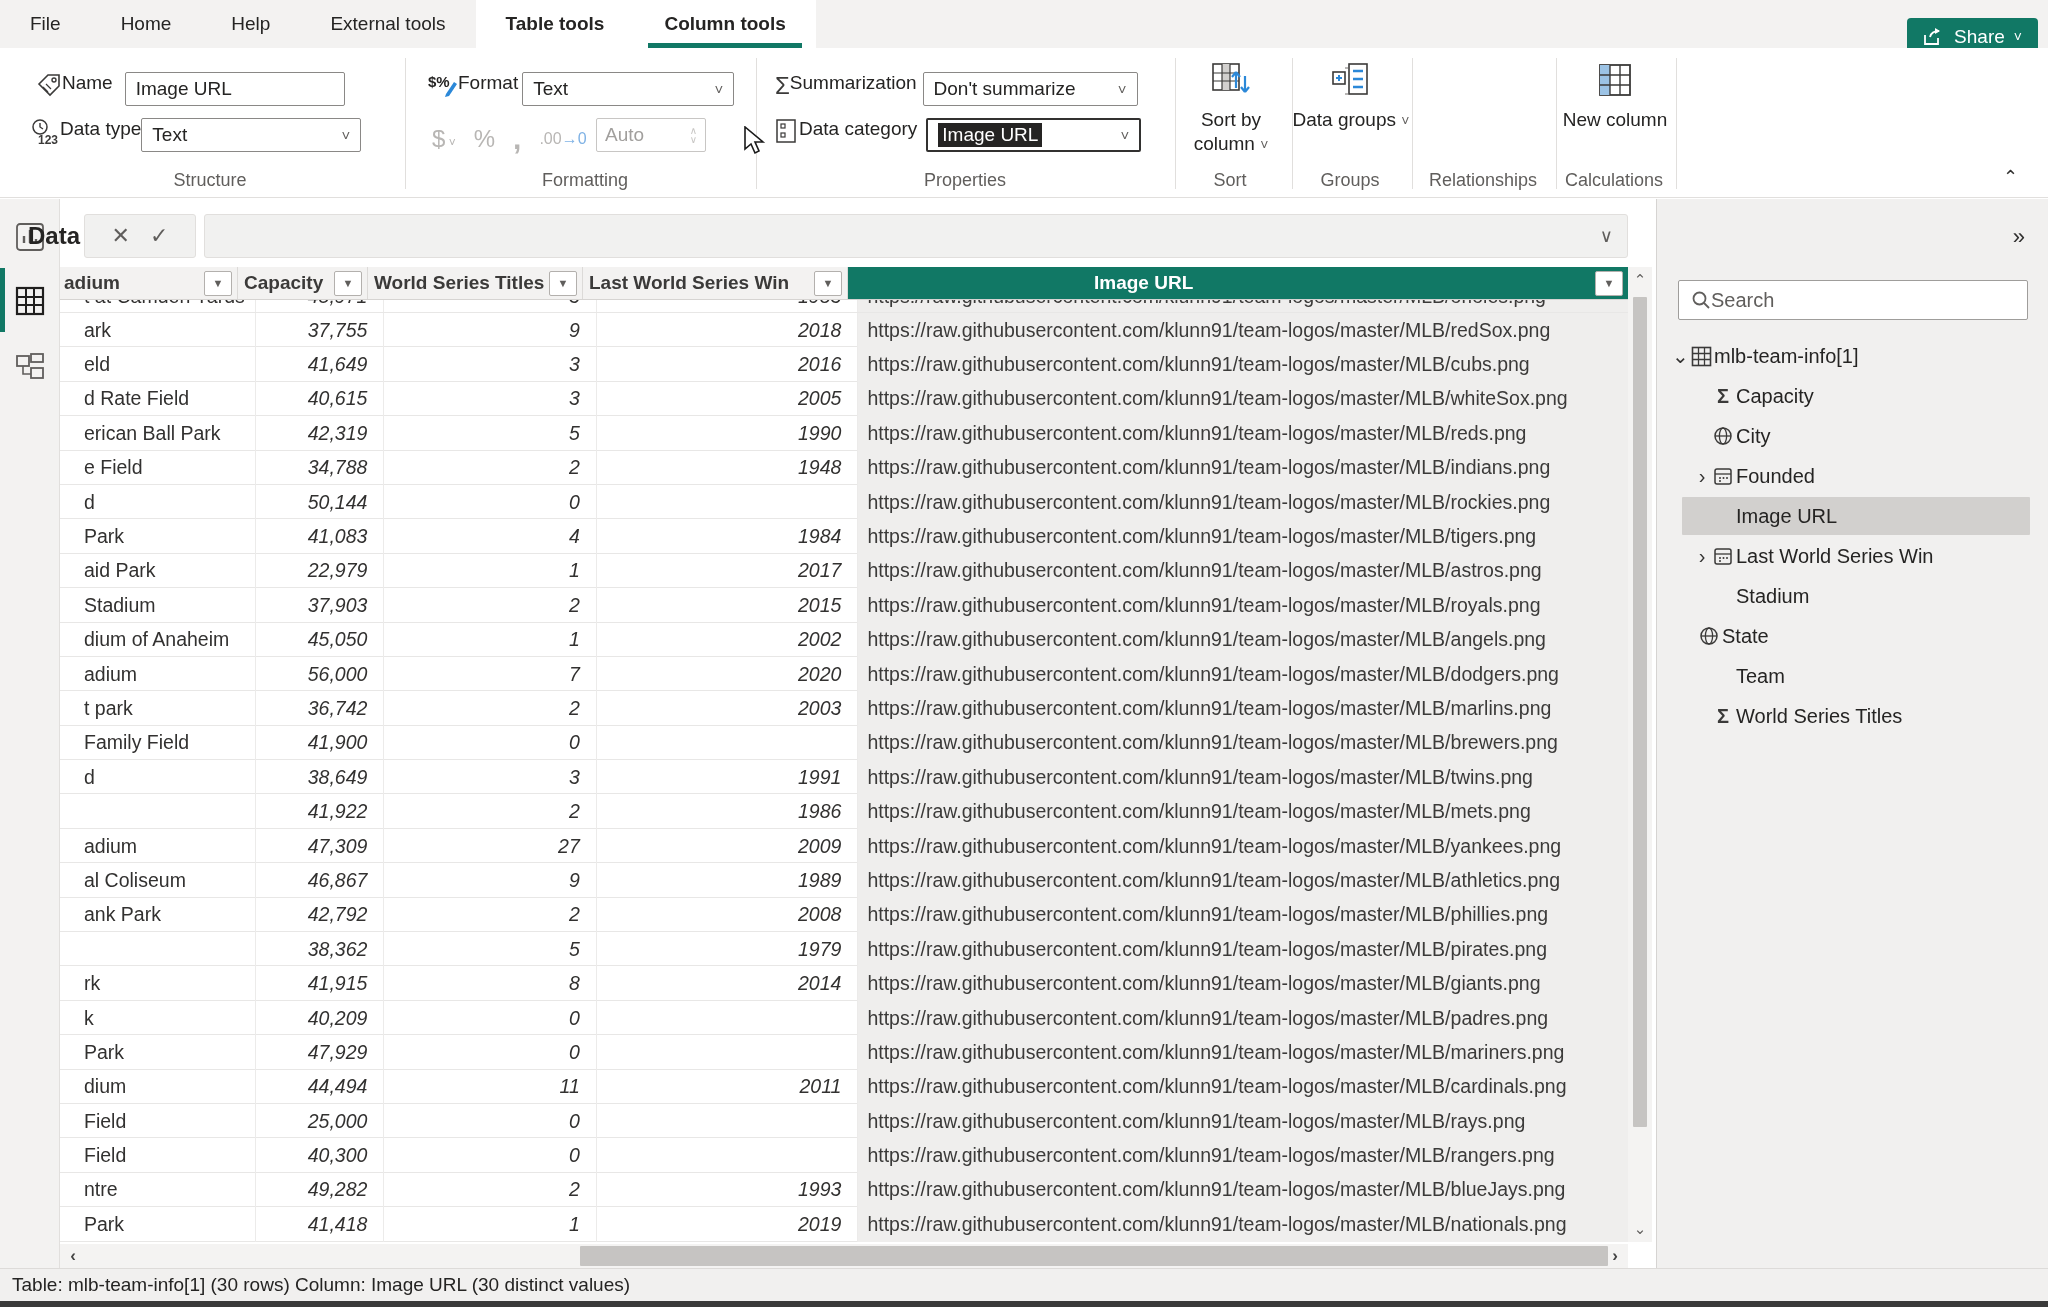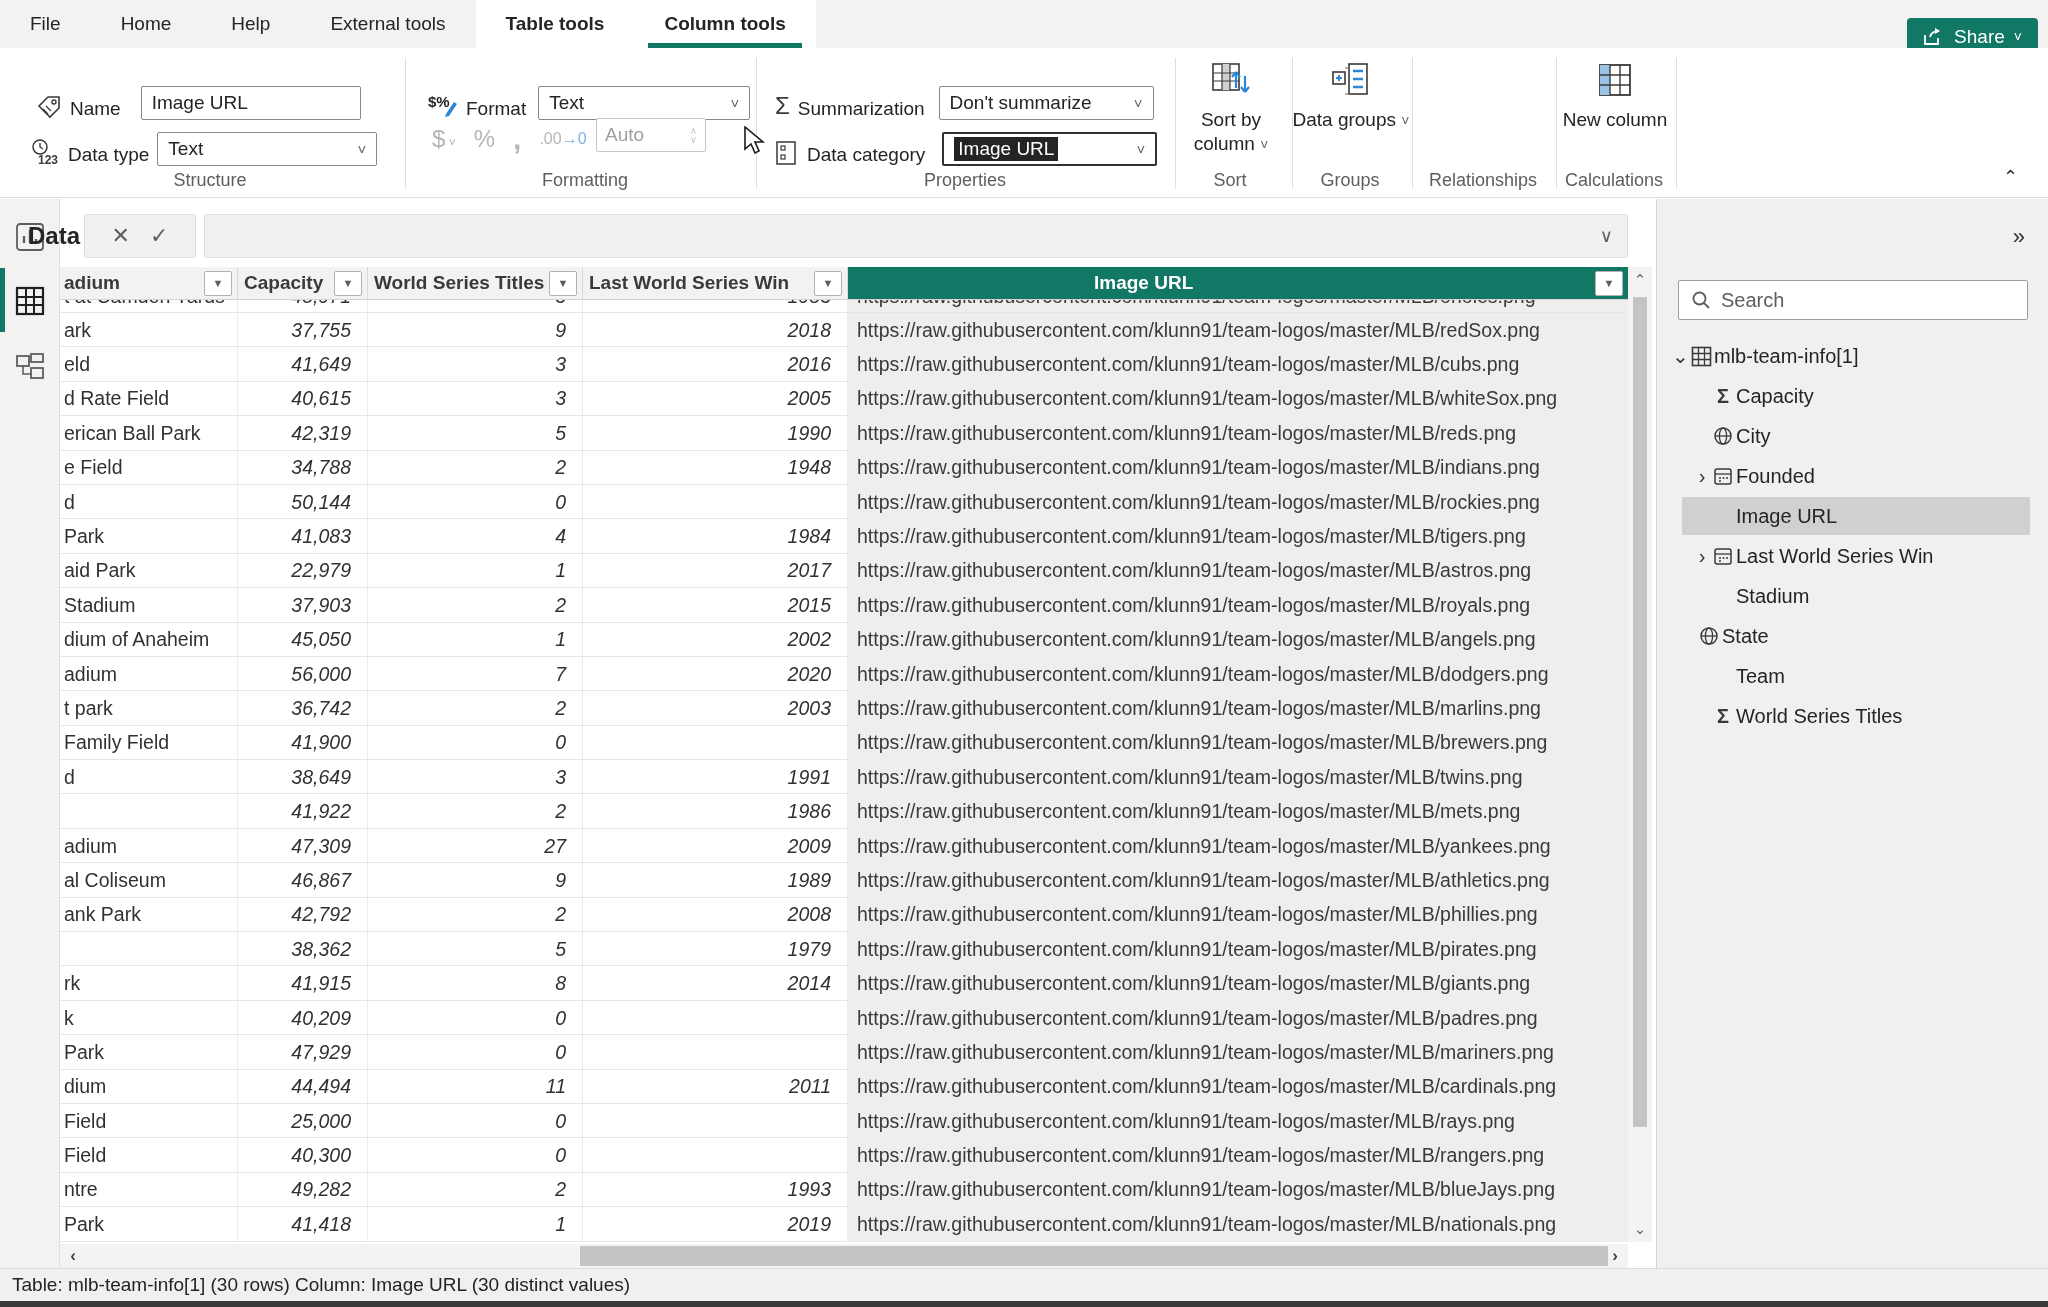--- a/index.html
+++ b/index.html
@@ -12,21 +12,21 @@
   .menu-tab.tool-tab { background: #fff; font-weight: 700; }
   .menu-tab.active { background: #fff; font-weight: 700; position: relative; }
   .menu-tab.active::after { content: ""; position: absolute; left: 14px; right: 14px; bottom: 0; height: 5px; background: var(--accent); }
   .share-btn { position: absolute; right: 10px; top: 18px; height: 37px; padding: 0 16px; background: var(--accent); color: #fff; border-radius: 4px; display: flex; align-items: center; gap: 9px; font-size: 19px; }
   .share-btn svg { display: block; }
 
   
   .ribbon { position: absolute; left: 0; top: 48px; width: 2048px; height: 150px; background: #fff; border-bottom: 1px solid #e1dfdd; }
   .rib-divider { position: absolute; top: 10px; bottom: 8px; width: 1px; background: #e1dfdd; }
   .group-label { position: absolute; top: 122px; font-size: 18px; color: #605e5c; text-align: center; }
-  .field-row { position: absolute; height: 48px; display: flex; align-items: flex-end; gap: 8px; font-size: 19px; color: #252423; }
+  .field-row { position: absolute; height: 48px; display: flex; align-items: flex-start; font-size: 19px; color: #252423; }
   .txt-input, .select { border: 1px solid #8a8886; border-radius: 2px; background: #fff; height: 34px; display: flex; align-items: center; padding: 0 10px; font-size: 19px; color: #252423; }
   .select { justify-content: space-between; }
   .select .chev { color: #605e5c; font-size: 15px; margin-left: 8px; }
   .select.focused { border: 2px solid #323130; }
   .sel-chip { background: #252423; color: #fff; padding: 1px 4px; }
   .disabled-icons { position: absolute; display: flex; align-items: center; gap: 18px; color: #b8b6b4; font-size: 24px; }
   .auto-spin { border: 1px solid #c8c6c4; border-radius: 2px; background: #fff; color: #a19f9d; height: 34px; width: 110px; display: flex; align-items: center; justify-content: space-between; padding: 0 8px; font-size: 19px; }
   .auto-spin .arrows { display: flex; flex-direction: column; font-size: 10px; line-height: 9px; color: #c8c6c4; }
   .big-btn { position: absolute; top: 12px; width: 118px; display: flex; flex-direction: column; align-items: center; gap: 6px; font-size: 19px; color: #252423; text-align: center; line-height: 24px; }
   .big-btn.disabled { color: #c8c6c4; }
@@ -34,21 +34,21 @@
   .collapse-ribbon { position: absolute; right: 30px; top: 118px; font-size: 18px; color: #323130; }
 
   
   .rail { position: absolute; left: 0; top: 199px; width: 60px; height: 1069px; background: #f3f2f1; border-right: 1px solid #e1dfdd; }
   .rail-item { position: absolute; left: 14px; width: 32px; height: 32px; display: flex; align-items: center; justify-content: center; }
   .rail-active-bar { position: absolute; left: 0; top: 268px; width: 5px; height: 64px; background: var(--accent); }
 
   .datapane { position: absolute; left: 1656px; top: 199px; width: 392px; height: 1069px; background: #f1f0ef; border-left: 1px solid #d6d4d2; }
   .dp-title { position: absolute; left: 28px; top: 222px; font-size: 24px; font-weight: 700; color: #252423; }
   .dp-collapse { position: absolute; right: 26px; top: 224px; font-size: 22px; color: #323130; letter-spacing: -3px; }
-  .dp-search { position: absolute; left: 1678px; top: 280px; width: 350px; height: 40px; background: #fff; border: 1px solid #9f9d9b; border-radius: 2px; display: flex; align-items: center; gap: 10px; padding: 0 12px; color: #605e5c; font-size: 20px; }
+  .dp-search { position: absolute; left: 1678px; top: 280px; width: 350px; height: 40px; background: #fff; border: 1px solid #9f9d9b; border-radius: 2px; display: flex; align-items: center; padding: 0 12px; color: #605e5c; font-size: 20px; }
   .dp-items { position: absolute; left: 1656px; top: 336px; width: 392px; }
   .dp-item { position: relative; height: 40px; display: flex; align-items: center; font-size: 20px; color: #252423; }
   .dp-item .hl { position: absolute; left: 26px; right: 18px; top: 1px; bottom: 1px; background: #d2d0ce; border-radius: 1px; }
   .dp-item > * { position: relative; }
   .dp-chev { width: 16px; text-align: center; color: #323130; }
   .dp-icon { width: 26px; display: flex; justify-content: center; color: #3b3a39; font-size: 19px; }
 
   .statusbar { position: absolute; left: 0; top: 1268px; width: 2048px; height: 39px; background: #f1f0ef; border-top: 1px solid #dddbd9; font-size: 19px; color: #252423; display: flex; align-items: center; padding: 0 12px 6px; }
   .statusbar::after { content: ""; position: absolute; left: 0; bottom: 0; width: 100%; height: 6px; background: #3a3a3a; }
 
@@ -60,21 +60,21 @@
   .grid { position: absolute; left: 60px; top: 267px; width: 1568px; }
   .hdr { display: flex; height: 33px; background: #f3f2f1; border-bottom: 1px solid #d6d4d2; font-weight: 700; font-size: 19px; color: #3b3a39; }
   .hcell { display: flex; align-items: center; justify-content: space-between; padding: 0 5px 0 6px; border-right: 1px solid #dcdad8; }
   .hcell.url-h { background: var(--accent); color: #fff; position: relative; }
   .hcell.url-h .hlabel { position: absolute; left: 246px; }
   .fbtn { width: 28px; height: 25px; background: #fff; border: 1px solid #b3b0ad; border-radius: 2px; color: #605e5c; font-size: 11px; display: flex; align-items: center; justify-content: center; flex: none; }
   .rows { overflow: hidden; }
   .trow { display: flex; height: 34.4px; border-bottom: 1px solid #e8e7e6; font-size: 19.5px; color: #323130; }
   .trow.partial { height: 13px; overflow: hidden; }
   .trow.partial .cwrap { margin-top: -21px; }
-  .cwrap { display: flex; width: 100%; }
+  .cwrap { display: flex; width: 100%; padding-left: 20px; }
   .cell { display: flex; align-items: center; height: 34.4px; padding: 0 16px 0 6px; border-right: 1px solid #ecebea; overflow: hidden; white-space: nowrap; }
   .c-stad { width: 178px; padding-left: 4px; }
   .c-cap  { width: 130px; justify-content: flex-end; font-style: italic; }
   .c-ttl  { width: 215px; justify-content: flex-end; font-style: italic; }
   .c-win  { width: 265px; justify-content: flex-end; font-style: italic; }
   .c-url  { width: 780px; background: #efeeed; padding-left: 9px; color: #3b3a39; border-right: none; }
 
   
   .vscroll { position: absolute; left: 1628px; top: 267px; width: 24px; height: 975px; background: #f4f3f2; display: flex; flex-direction: column; align-items: center; }
   .vscroll .arr { height: 26px; display: flex; align-items: center; color: #605e5c; font-size: 15px; }

